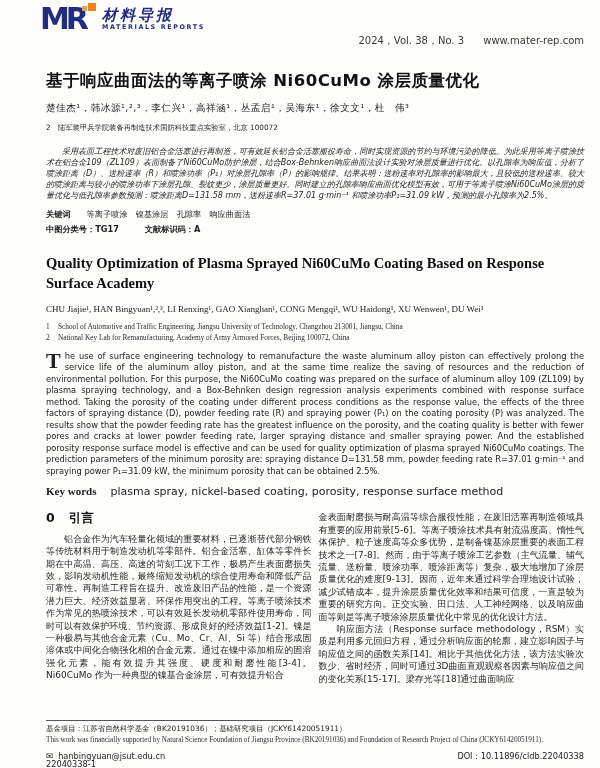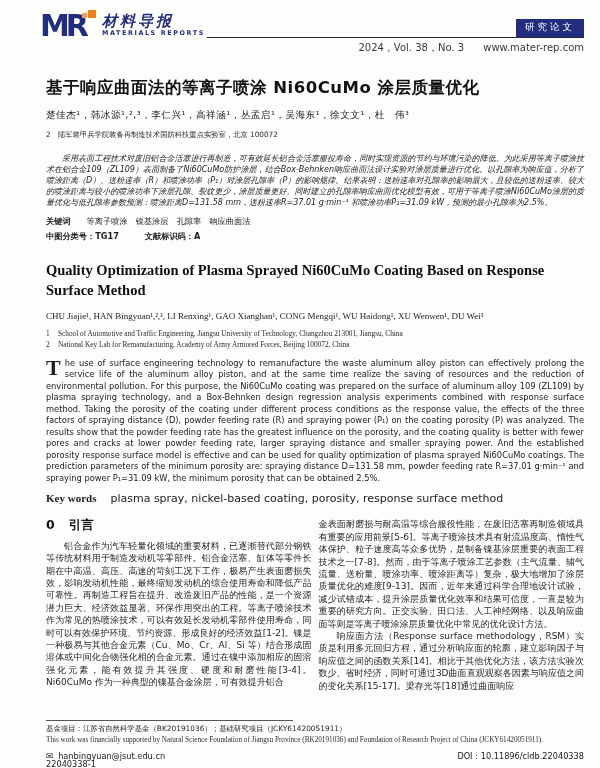--- a/index.html
+++ b/index.html
@@ -5,21 +5,21 @@
   html,body { margin:0; padding:0; background:#e8e8e8; }
   .page {
     position:relative; width:600px; height:768px; margin:0 auto;
     background:#fdfdfc; color:#1d1d1d; overflow:hidden;
     font-family:"DejaVu Sans","Liberation Sans",sans-serif;
   }
   .content { padding:0 16px 0 46px; }
 
   
   .header { display:flex; align-items:flex-end; padding:7px 16px 0 40px; }
-  .logo-block { display:flex; flex:0 0 auto; }
+  .logo-block { display:flex; align-items:flex-end; flex:0 0 auto; }
   .logo-mr { position:relative; color:#232d7e; font-weight:bold; font-size:30px; line-height:24px; letter-spacing:-4px; padding-right:10px; }
   .sq1 { position:absolute; width:8px; height:8px; background:#f0821e; top:-4px; right:-1px; }
   .sq2 { position:absolute; width:5px; height:5px; background:#f4a14b; top:-1px; right:8px; }
   .logo-names { margin-left:7px; padding-bottom:0; }
   .logo-cn { color:#232d7e; font-size:15px; font-weight:bold; font-style:italic; letter-spacing:3px; line-height:15px; }
   .logo-en { color:#232d7e; font-size:6.4px; font-weight:bold; letter-spacing:1.6px; line-height:8px; }
   .header-rule-area { flex:1 1 auto; position:relative; height:30px; border-bottom:1.6px solid #26262b; margin-left:2px; }
   .badge { position:absolute; right:0; bottom:0; background:#232d7e; color:#ffffff; font-size:9.5px; letter-spacing:3px; padding:2px 9px 3px 9px; }
   .issue-line { text-align:right; font-size:10px; color:#3a3a3a; padding:3px 16px 0 0; }
   .issue-line .website { margin-left:16px; }
@@ -77,23 +77,20 @@
       <div class="logo-mr">
         <span>MR</span>
         <span class="sq1"></span>
         <span class="sq2"></span>
       </div>
       <div class="logo-names">
         <div class="logo-cn">材料导报</div>
         <div class="logo-en">MATERIALS REPORTS</div>
       </div>
     </div>
-    <div class="header-rule-area">
-      <span class="badge">研究论文</span>
-    </div>
   </div>
   <div class="issue-line">
     <span>2024，Vol. 38，No. 3</span>
     <span class="website">www.mater-rep.com</span>
   </div>
 
   <div class="content">
 
     <div class="title-cn">基于响应曲面法的等离子喷涂 Ni60CuMo 涂层质量优化</div>
     <div class="authors-cn">楚佳杰¹，韩冰源¹,²,³，李仁兴¹，高祥涵¹，丛孟启¹，吴海东¹，徐文文¹，杜　伟³</div>
@@ -106,21 +103,21 @@
 
     <div class="abstract-cn">采用表面工程技术对废旧铝合金活塞进行再制造，可有效延长铝合金活塞服役寿命，同时实现资源的节约与环境污染的降低。为此采用等离子喷涂技术在铝合金109（ZL109）表面制备了Ni60CuMo防护涂层，结合Box-Behnken响应曲面法设计实验对涂层质量进行优化。以孔隙率为响应值，分析了喷涂距离（D）、送粉速率（R）和喷涂功率（P₁）对涂层孔隙率（P）的影响规律。结果表明：送粉速率对孔隙率的影响最大，且较低的送粉速率、较大的喷涂距离与较小的喷涂功率下涂层孔隙、裂纹更少，涂层质量更好。同时建立的孔隙率响应曲面优化模型有效，可用于等离子喷涂Ni60CuMo涂层的质量优化与低孔隙率参数预测：喷涂距离D=131.58 mm，送粉速率R=37.01 g·min⁻¹ 和喷涂功率P₁=31.09 kW，预测的最小孔隙率为2.5%。</div>
 
     <div class="kw-row">
       <span class="lbl">关键词</span><span>等离子喷涂　镍基涂层　孔隙率　响应曲面法</span>
     </div>
     <div class="clc-row">
       <span>中图分类号：TG17</span><span class="gap"></span><span>文献标识码：A</span>
     </div>
 
-    <div class="title-en">Quality Optimization of Plasma Sprayed Ni60CuMo Coating Based on Response Surface Method</div>
+    <div class="title-en">Quality Optimization of Plasma Sprayed Ni60CuMo Coating Based on Response Surface Academy</div>
     <div class="authors-en">CHU Jiajie¹, HAN Bingyuan¹,²,³, LI Renxing¹, GAO Xianghan¹, CONG Mengqi¹, WU Haidong¹, XU Wenwen¹, DU Wei³</div>
 
     <div class="affils-en">
       <div class="affil-row">
         <span class="num">1</span><span>School of Automotive and Traffic Engineering, Jiangsu University of Technology, Changzhou 213001, Jiangsu, China</span>
       </div>
       <div class="affil-row">
         <span class="num">2</span><span>National Key Lab for Remanufacturing, Academy of Army Armored Forces, Beijing 100072, China</span>
       </div>
     </div>

